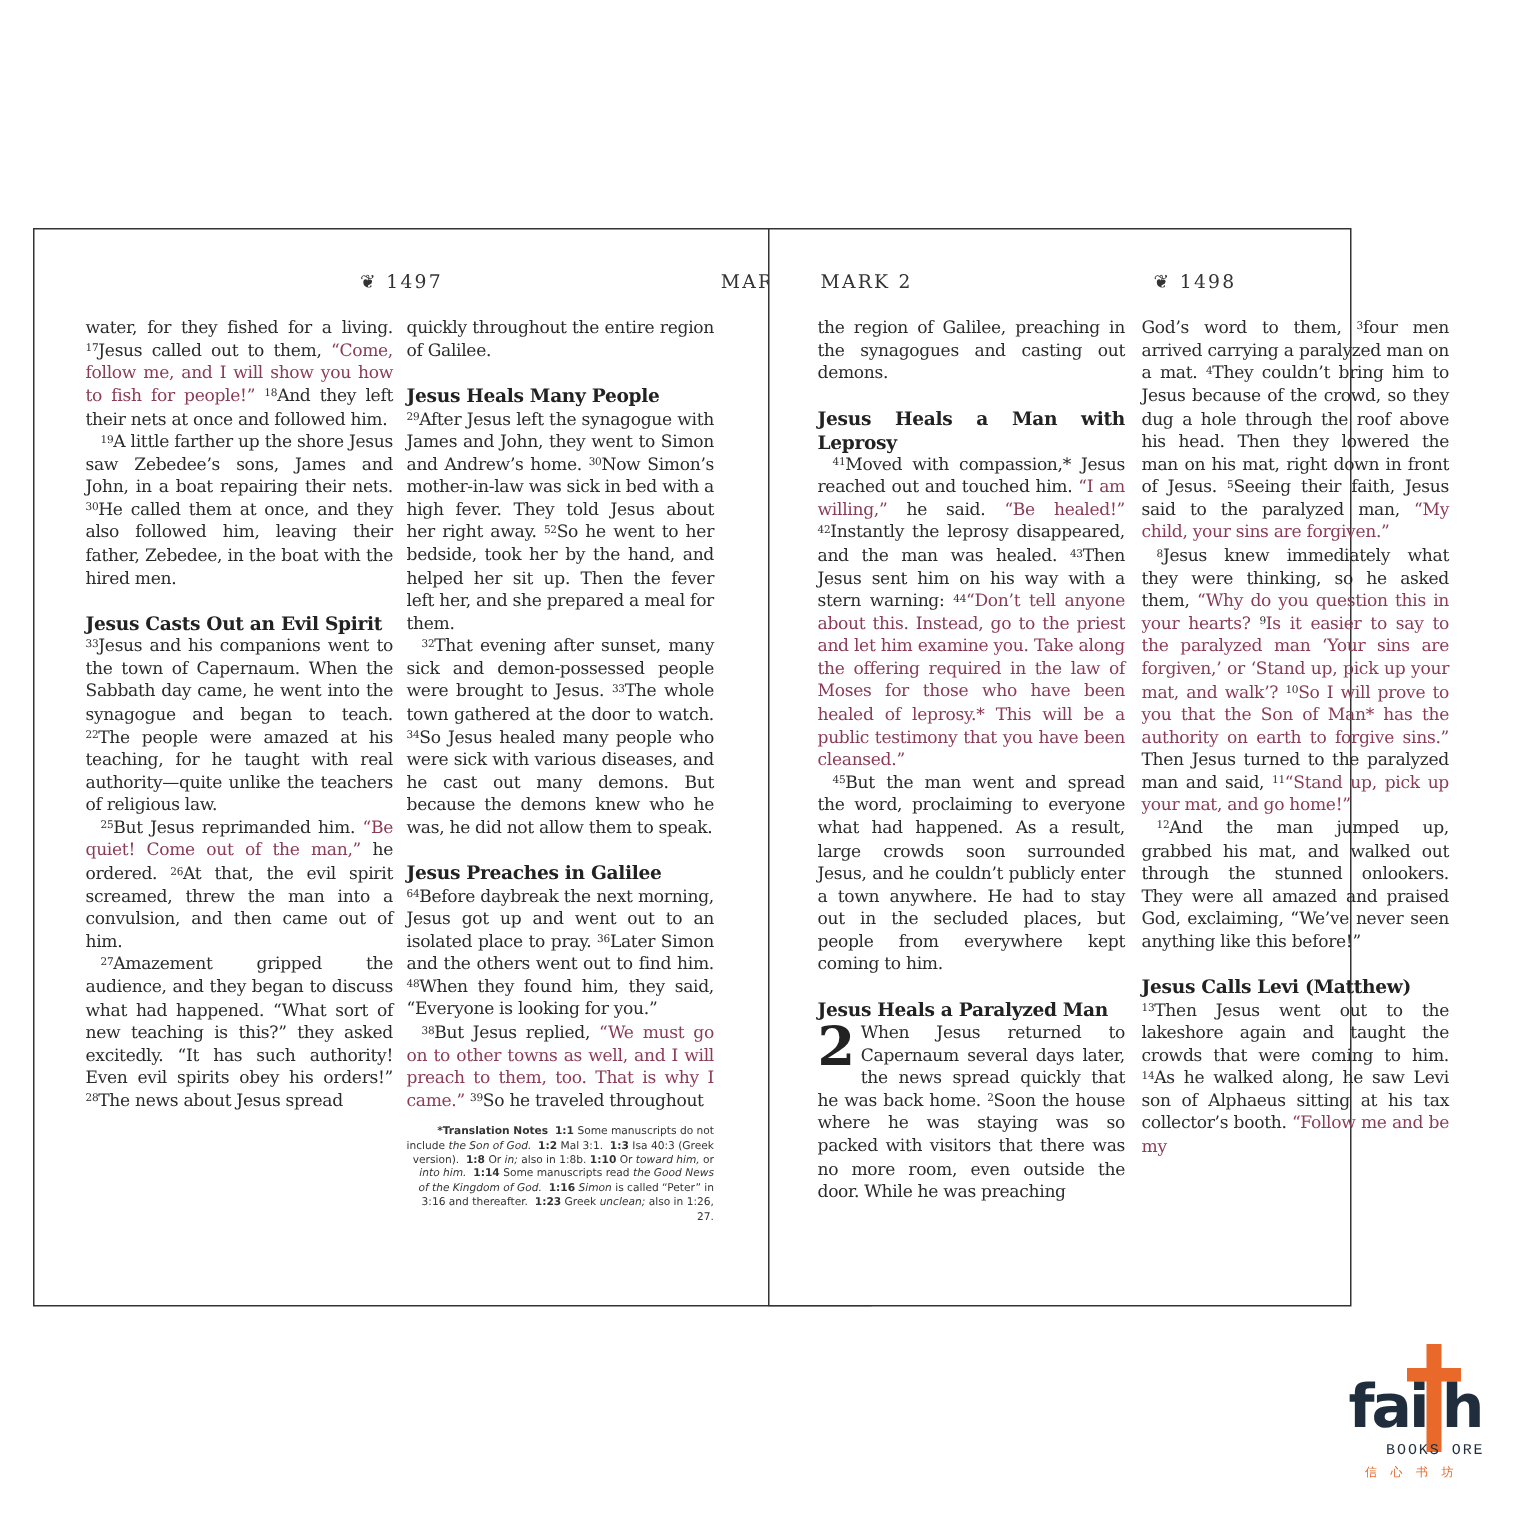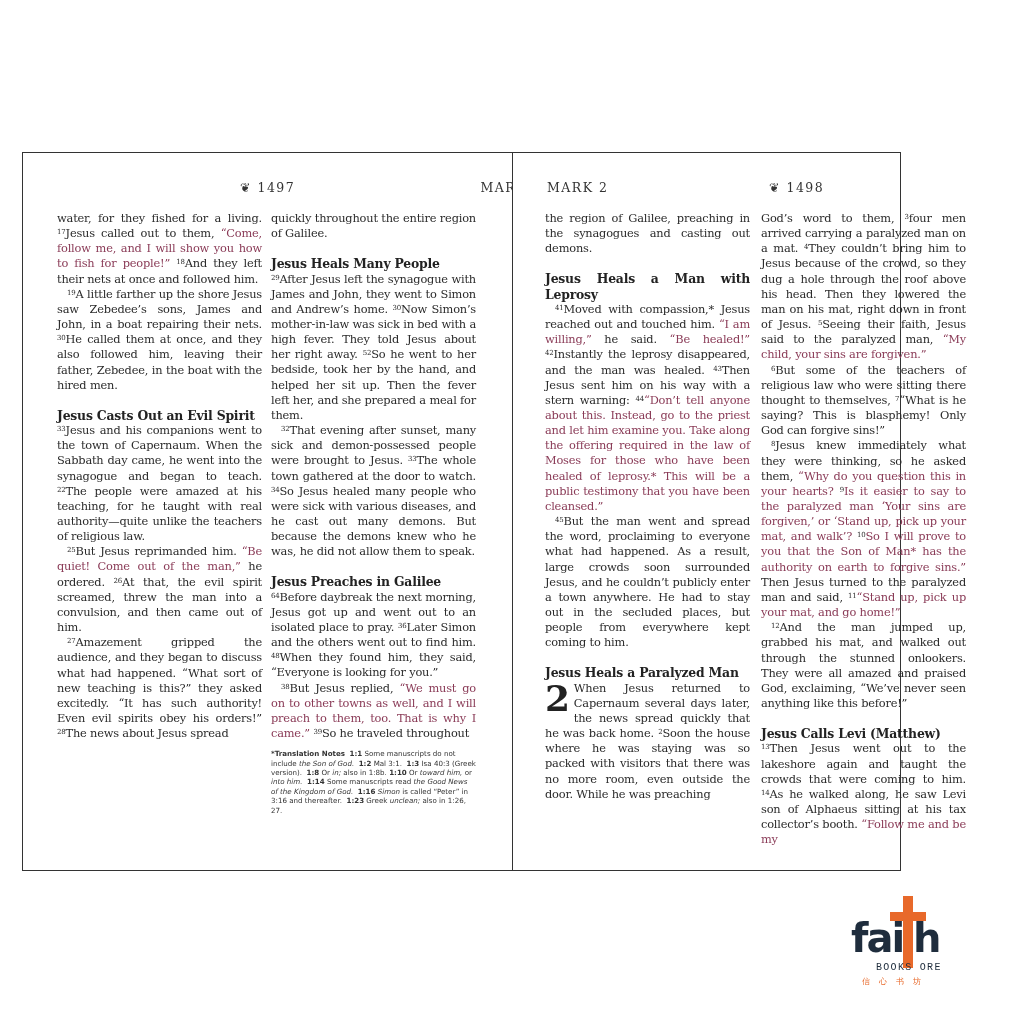--- a/index.html
+++ b/index.html
@@ -9,23 +9,23 @@
   #right-page{left:512px;width:389px;}
   .runhead{position:absolute;top:27px;font-size:12.5px;letter-spacing:1.5px;color:#333;}
   .col{position:absolute;top:58px;width:205px;font-size:11.4px;line-height:15.15px;text-align:justify;letter-spacing:-0.2px;}
   .col p{margin:0;text-indent:0;}
   .col p.ind{text-indent:10px;}
   .col h3{margin:0;font-size:12.4px;line-height:15.2px;font-weight:bold;color:#222;letter-spacing:-0.2px;}
   .col .gap{height:15px;}
   .red{color:#8a3b57;}
   sup{font-size:7px;vertical-align:3px;line-height:0;}
   .chapnum{float:left;font-size:36px;line-height:30px;font-weight:bold;margin:2px 4px 0 0;color:#222;}
-  .notes{font-family:"DejaVu Sans","Liberation Sans",sans-serif;font-size:7.1px;line-height:9.4px;color:#333;margin-top:8px;text-align:left;letter-spacing:0;}
+  .notes{font-family:"DejaVu Sans","Liberation Sans",sans-serif;font-size:7.1px;line-height:9.4px;color:#333;margin-top:8px;text-align:right;letter-spacing:0;}
   .notes b{font-weight:bold;}
-  #logo{position:absolute;left:848px;top:892px;width:100px;height:100px;}
+  #logo{position:absolute;left:896px;top:892px;width:100px;height:100px;}
   #logo .cross-v{position:absolute;left:55px;top:4px;width:10px;height:72px;background:#e8692a;}
   #logo .cross-h{position:absolute;left:42px;top:20px;width:36px;height:9px;background:#e8692a;}
   #logo .word{position:absolute;left:3px;top:24px;font-family:"DejaVu Sans","Liberation Sans",sans-serif;font-size:40px;font-weight:bold;color:#1f2d3d;letter-spacing:-2px;line-height:44px;}
   #logo .word .t{display:inline-block;width:10px;}
   #logo .sub{position:absolute;left:8px;top:70px;font-family:Liberation Mono, monospace;font-size:10px;letter-spacing:1.3px;color:#1f2d3d;margin-left:20px;}
   #logo .cn{position:absolute;left:14px;top:84px;font-size:8px;color:#e8692a;letter-spacing:9px;}
 </style>
 </head>
 <body>
 
@@ -69,21 +69,20 @@
       <div class="gap"></div>
       <h3>Jesus Heals a Man with Leprosy</h3>
       <p class="ind"><sup>41</sup>Moved with compassion,* Jesus reached out and touched him. <span class="red">“I am willing,”</span> he said. <span class="red">“Be healed!”</span> <sup>42</sup>Instantly the leprosy disappeared, and the man was healed. <sup>43</sup>Then Jesus sent him on his way with a stern warning: <sup>44</sup><span class="red">“Don’t tell anyone about this. Instead, go to the priest and let him examine you. Take along the offering required in the law of Moses for those who have been healed of leprosy.* This will be a public testimony that you have been cleansed.”</span></p>
       <p class="ind"><sup>45</sup>But the man went and spread the word, proclaiming to everyone what had happened. As a result, large crowds soon surrounded Jesus, and he couldn’t publicly enter a town anywhere. He had to stay out in the secluded places, but people from everywhere kept coming to him.</p>
       <div class="gap"></div>
       <h3>Jesus Heals a Paralyzed Man</h3>
       <p><span class="chapnum">2</span>When Jesus returned to Capernaum several days later, the news spread quickly that he was back home. <sup>2</sup>Soon the house where he was staying was so packed with visitors that there was no more room, even outside the door. While he was preaching</p>
     </div>
   <div class="col" style="left:248px;">
       <p>God’s word to them, <sup>3</sup>four men arrived carrying a paralyzed man on a mat. <sup>4</sup>They couldn’t bring him to Jesus because of the crowd, so they dug a hole through the roof above his head. Then they lowered the man on his mat, right down in front of Jesus. <sup>5</sup>Seeing their faith, Jesus said to the paralyzed man, <span class="red">“My child, your sins are forgiven.”</span></p>
-      <p class="ind"><sup>6</sup>But some of the teachers of religious law who were sitting there thought to themselves, <sup>7</sup>“What is he saying? This is blasphemy! Only God can forgive sins!”</p>
       <p class="ind"><sup>8</sup>Jesus knew immediately what they were thinking, so he asked them, <span class="red">“Why do you question this in your hearts? </span><sup>9</sup><span class="red">Is it easier to say to the paralyzed man ‘Your sins are forgiven,’ or ‘Stand up, pick up your mat, and walk’? </span><sup>10</sup><span class="red">So I will prove to you that the Son of Man* has the authority on earth to forgive sins.”</span> Then Jesus turned to the paralyzed man and said, <sup>11</sup><span class="red">“Stand up, pick up your mat, and go home!”</span></p>
       <p class="ind"><sup>12</sup>And the man jumped up, grabbed his mat, and walked out through the stunned onlookers. They were all amazed and praised God, exclaiming, “We’ve never seen anything like this before!”</p>
       <div class="gap"></div>
       <h3>Jesus Calls Levi (Matthew)</h3>
       <p><sup>13</sup>Then Jesus went out to the lakeshore again and taught the crowds that were coming to him. <sup>14</sup>As he walked along, he saw Levi son of Alphaeus sitting at his tax collector’s booth. <span class="red">“Follow me and be my</span></p>
     </div>
 </div>
 
 <div id="logo">
   <div class="cross-v"></div>

